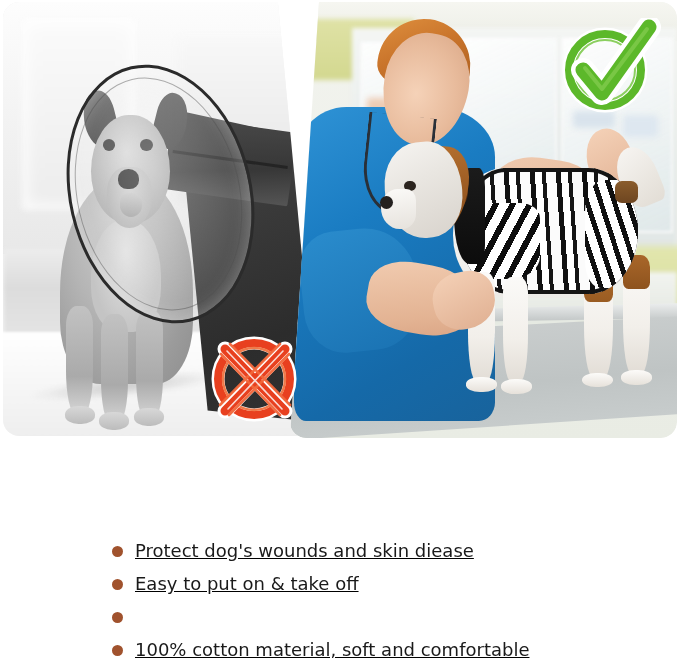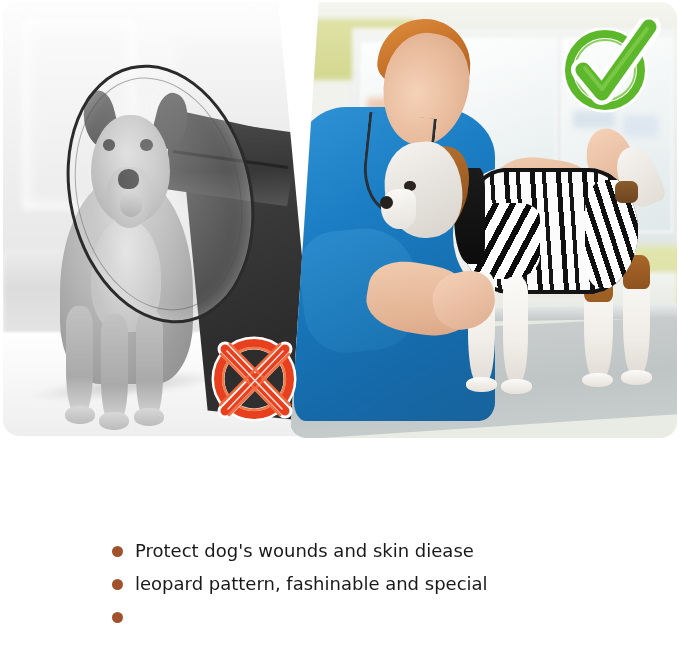--- a/index.html
+++ b/index.html
@@ -555,20 +555,21 @@
     position: absolute;
     left: 112px;
     top: 536px;
     width: 560px;
   }
   .feature-item {
     display: flex;
     align-items: center;
     height: 30px;
     margin-bottom: 3px;
+    text-decoration: underline;
   }
   .feature-bullet {
     width: 11px;
     height: 11px;
     border-radius: 50%;
     background: #a0522d;
     flex: 0 0 auto;
     margin-right: 12px;
   }
   .feature-text {
@@ -713,20 +714,24 @@
   </div>
 
 
   <div class="features">
     <div class="feature-item">
       <span class="feature-bullet"></span>
       <span class="feature-text">Protect dog's wounds and skin diease</span>
     </div>
     <div class="feature-item">
       <span class="feature-bullet"></span>
-      <span class="feature-text">leopard pattern, fashinable and special</span>
+      <span class="feature-text">Easy to put on &amp; take off</span>
     </div>
     <div class="feature-item">
       <span class="feature-bullet"></span>
     </div>
+    <div class="feature-item">
+      <span class="feature-bullet"></span>
+      <span class="feature-text">100% cotton material, soft and comfortable</span>
+    </div>
   </div>
 
 </div>
 
 </body></html>

